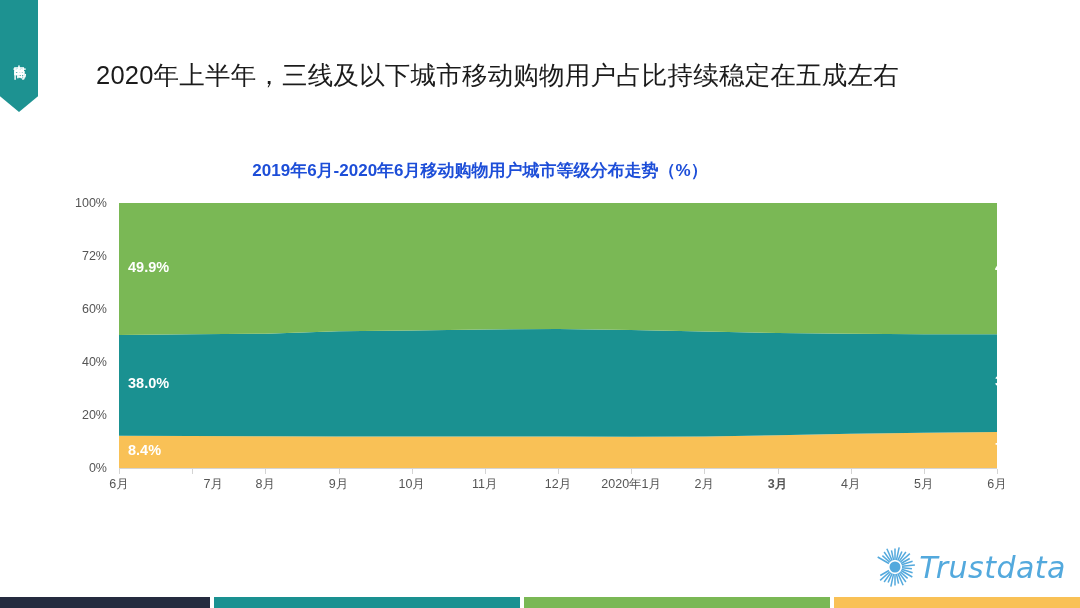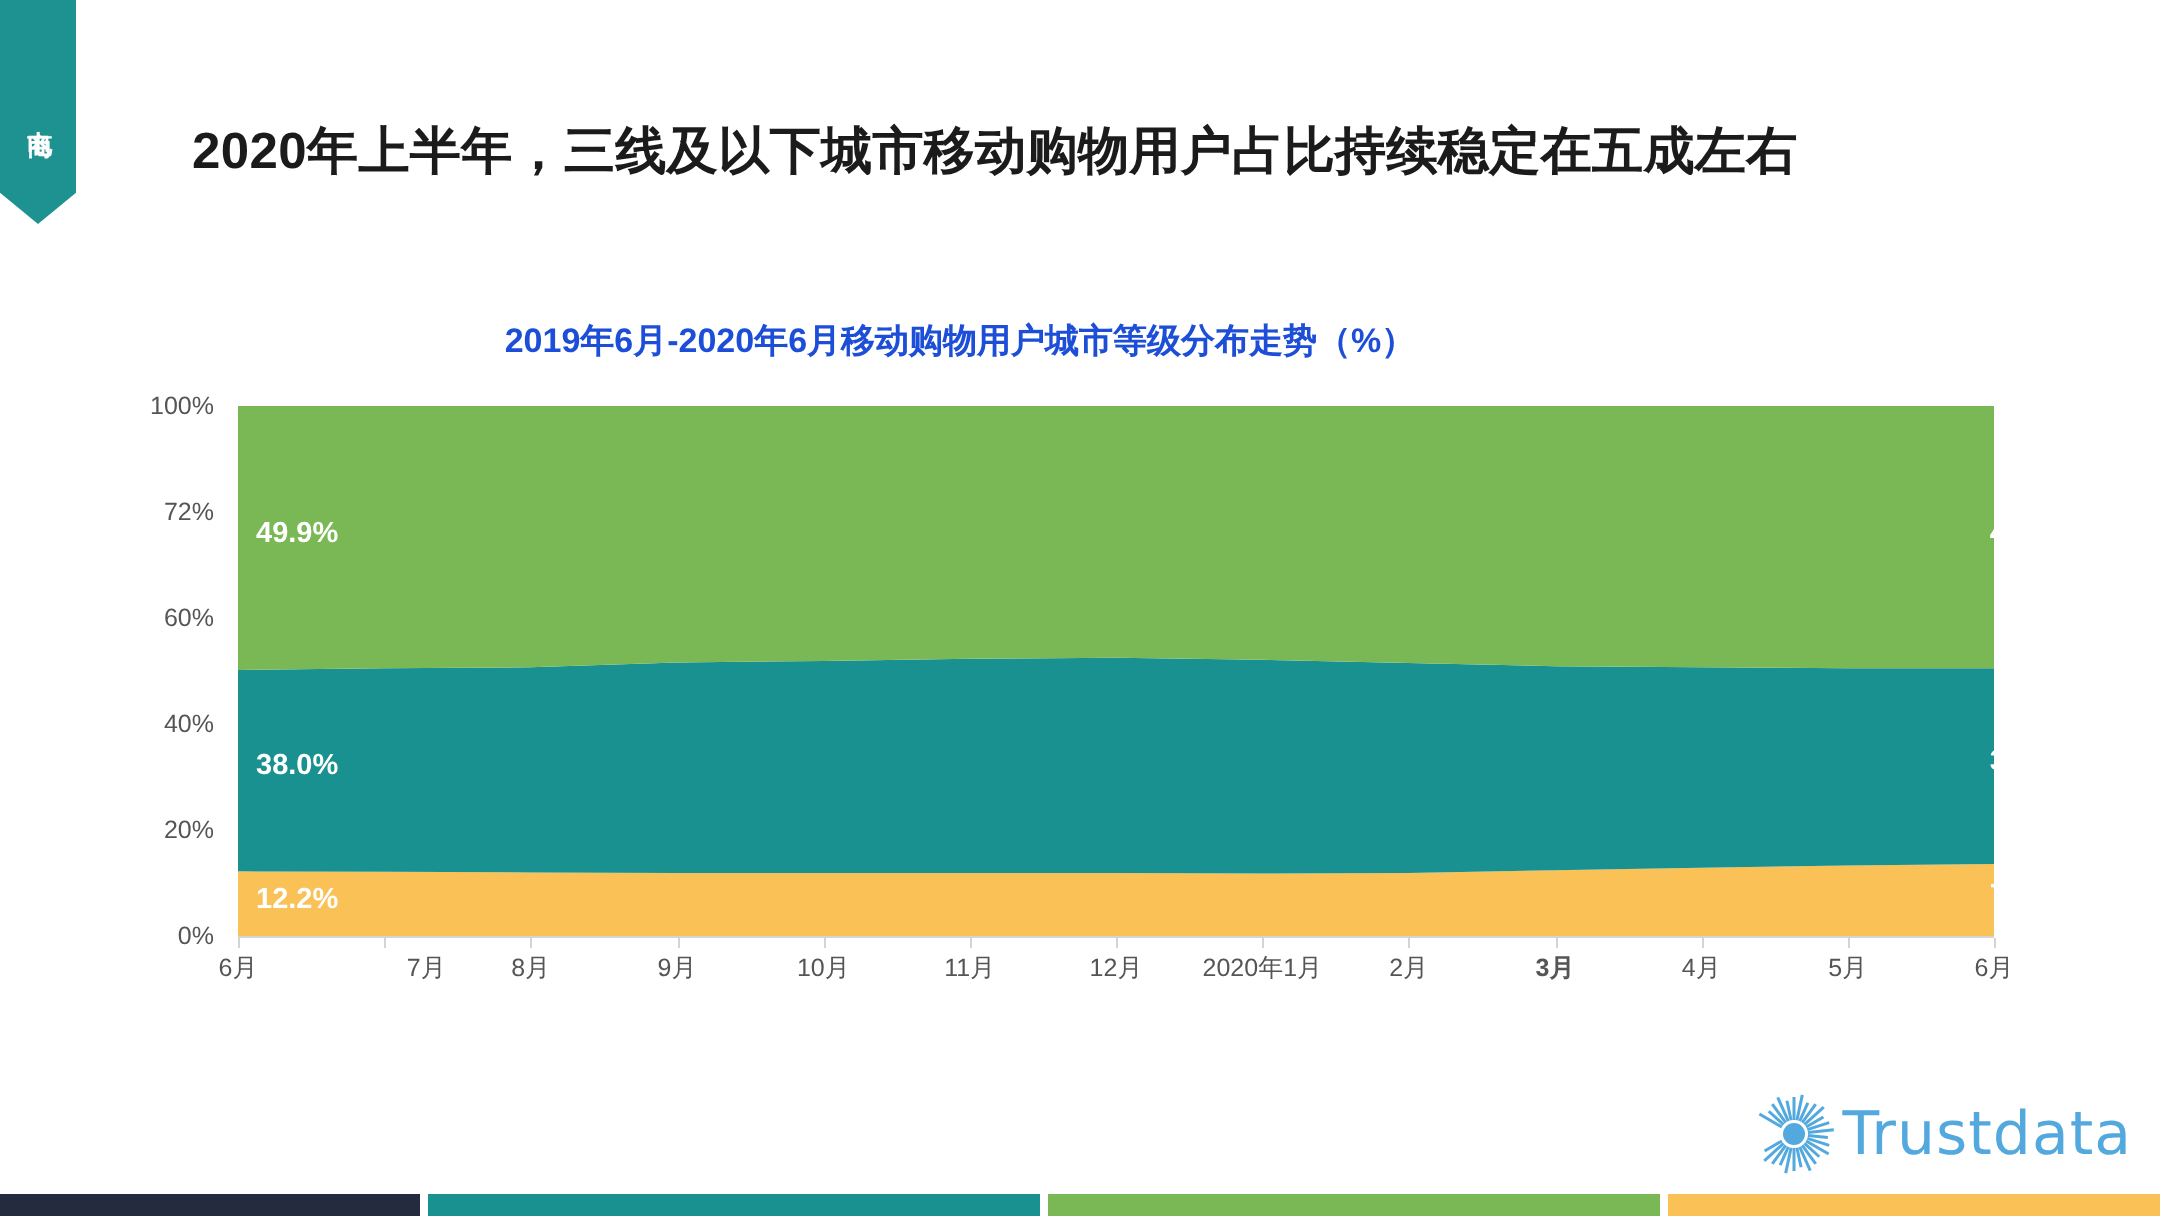--- a/index.html
+++ b/index.html
@@ -18,21 +18,21 @@
     display:flex;align-items:center;justify-content:center;
   }
   .ribbon-label{
     color:#ffffff;font-size:12.5px;font-weight:700;line-height:1.25;
     writing-mode:vertical-rl;letter-spacing:1px;text-orientation:upright;
   }
 
   
   .page-title{
     position:absolute;left:96px;top:58px;width:920px;
-    font-size:25.5px;font-weight:700;color:#1b1b1b;letter-spacing:.2px;
+    font-size:25.5px;font-weight:400;color:#1b1b1b;letter-spacing:.2px;
     white-space:nowrap;
   }
 
   
   .chart-wrap{position:absolute;left:0;top:150px;width:1080px;height:400px;}
   .chart-subtitle{
     position:absolute;left:0;top:9px;width:960px;text-align:center;
     font-size:17px;font-weight:700;color:#1d4ed8;
   }
 
@@ -79,21 +79,21 @@
   .legend-item{display:flex;align-items:center;gap:7px;}
   .legend-swatch{width:11px;height:11px;border-radius:1px;display:block;}
   .legend-text{font-size:13.5px;color:#4a4a4a;white-space:nowrap;}
 
   
   .source{
     position:absolute;left:57px;top:566px;
     font-size:12.5px;color:#4a4a4a;white-space:nowrap;
   }
   .logo{
-    position:absolute;right:14px;top:545px;display:flex;align-items:center;gap:2px;
+    position:absolute;right:14px;top:545px;display:flex;align-items:center;gap:2px;font-style:italic;
   }
   .logo-text{
     font-size:30px;color:#53A9DD;letter-spacing:.5px;font-weight:400;
     font-family:"DejaVu Sans",sans-serif;
   }
   .bottombar{position:absolute;left:0;top:597px;width:1080px;height:11px;}
   .bseg{position:absolute;top:0;height:11px;}
 </style>
 </head>
 <body>
@@ -123,21 +123,21 @@
       <div class="plot-area">
         <svg id="area-svg" viewBox="0 0 878 265" preserveAspectRatio="none">
             <path d="M 0 232.67000000000002 L 73.16666666666666 232.935 L 146.33333333333331 233.2 L 219.5 233.465 L 292.66666666666663 233.465 L 365.83333333333337 233.465 L 439 233.465 L 512.1666666666667 233.73 L 585.3333333333333 233.465 L 658.5 232.14 L 731.6666666666667 230.815 L 804.8333333333333 229.755 L 878 228.96 L 878 265 L 804.8333333333333 265 L 731.6666666666667 265 L 658.5 265 L 585.3333333333333 265 L 512.1666666666667 265 L 439 265 L 365.83333333333337 265 L 292.66666666666663 265 L 219.5 265 L 146.33333333333331 265 L 73.16666666666666 265 L 0 265 Z" fill="#F9C156"></path>
             <path d="M 0 131.97 L 73.16666666666666 131.175 L 146.33333333333331 130.645 L 219.5 128.26 L 292.66666666666663 127.465 L 365.83333333333337 126.405 L 439 125.875 L 512.1666666666667 126.93500000000003 L 585.3333333333333 128.525 L 658.5 130.115 L 731.6666666666667 130.645 L 804.8333333333333 131.175 L 878 131.175 L 878 228.96 L 804.8333333333333 229.755 L 731.6666666666667 230.815 L 658.5 232.14 L 585.3333333333333 233.465 L 512.1666666666667 233.73 L 439 233.465 L 365.83333333333337 233.465 L 292.66666666666663 233.465 L 219.5 233.465 L 146.33333333333331 233.2 L 73.16666666666666 232.935 L 0 232.67000000000002 Z" fill="#1A9191"></path>
             <path d="M 0 -0.26499999999998636 L 73.16666666666666 0 L 146.33333333333331 0 L 219.5 0 L 292.66666666666663 0 L 365.83333333333337 0 L 439 0 L 512.1666666666667 0 L 585.3333333333333 0 L 658.5 0 L 731.6666666666667 0 L 804.8333333333333 0 L 878 0 L 878 131.175 L 804.8333333333333 131.175 L 731.6666666666667 130.645 L 658.5 130.115 L 585.3333333333333 128.525 L 512.1666666666667 126.93500000000003 L 439 125.875 L 365.83333333333337 126.405 L 292.66666666666663 127.465 L 219.5 128.26 L 146.33333333333331 130.645 L 73.16666666666666 131.175 L 0 131.97 Z" fill="#7AB855"></path>
           </svg>
       </div>
       <div id="value-labels">
           <div class="val" style="left: 9px; top: 55.8525px;">49.9%</div>
           <div class="val" style="left: 9px; top: 172.32px;">38.0%</div>
-          <div class="val" style="left: 9px; top: 238.835px;">12.2%</div>
+          <div class="val" style="left: 9px; top: 238.835px;">8.4%</div>
           <div class="val" style="right: 9px; top: 55.5875px;">49.5%</div>
           <div class="val" style="right: 9px; top: 170.067px;">36.9%</div>
           <div class="val" style="right: 9px; top: 236.98px;">72.7%</div>
         </div>
     </div>
 
     <div class="axis-line"></div>
     <div class="axis-bottom" id="x-axis">
         <div class="xgrid" style="left: 0px; background: rgb(212, 212, 212);"></div>
         <div class="xtick" style="left: 0px;">6月</div>

